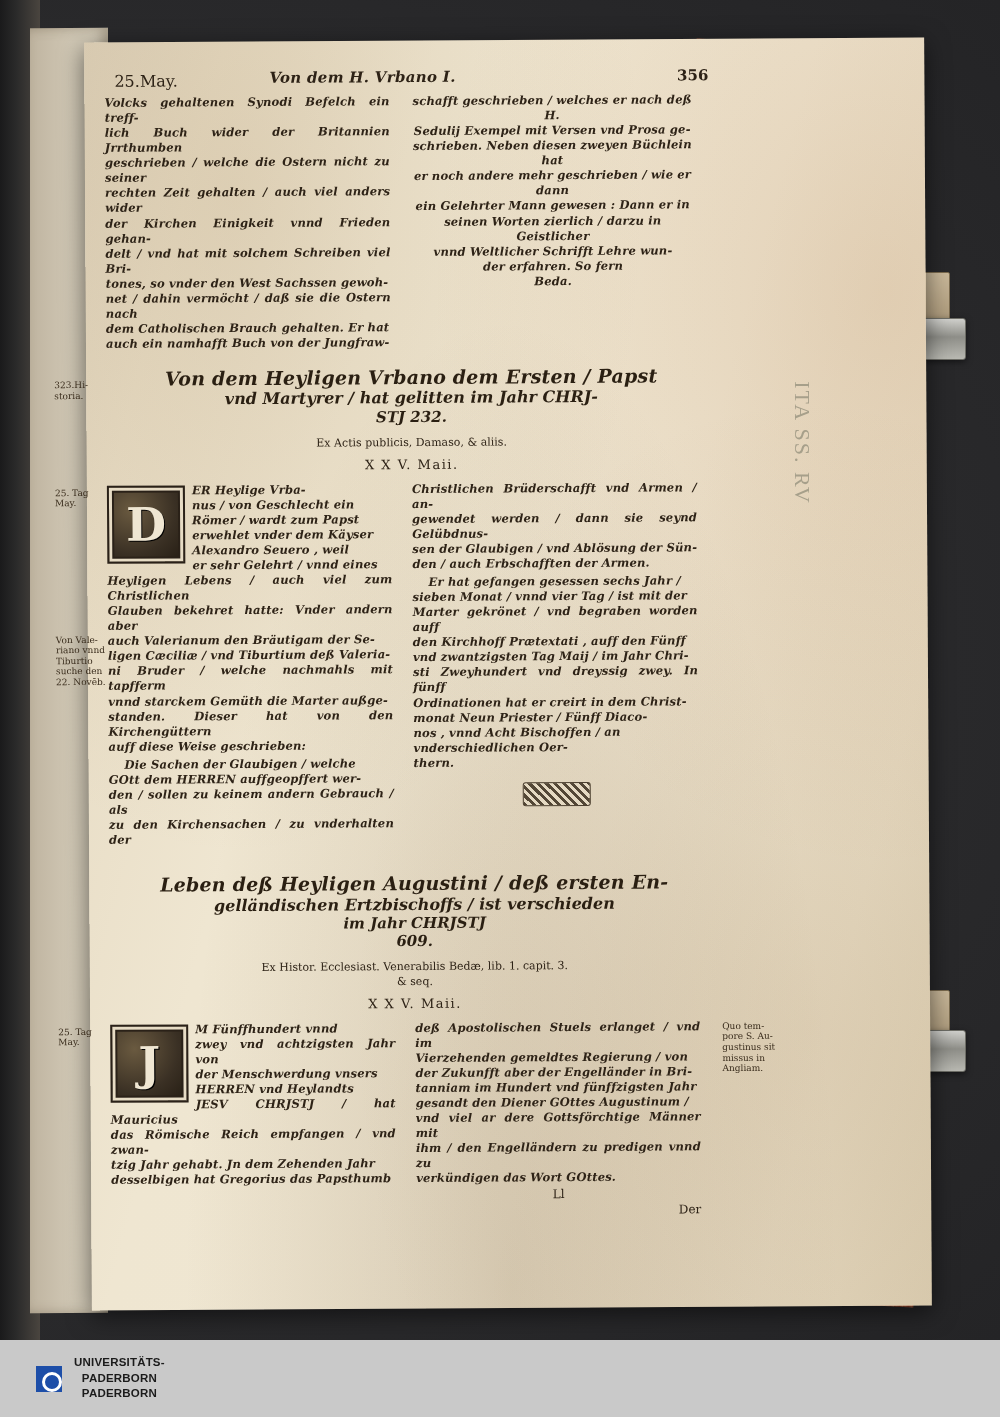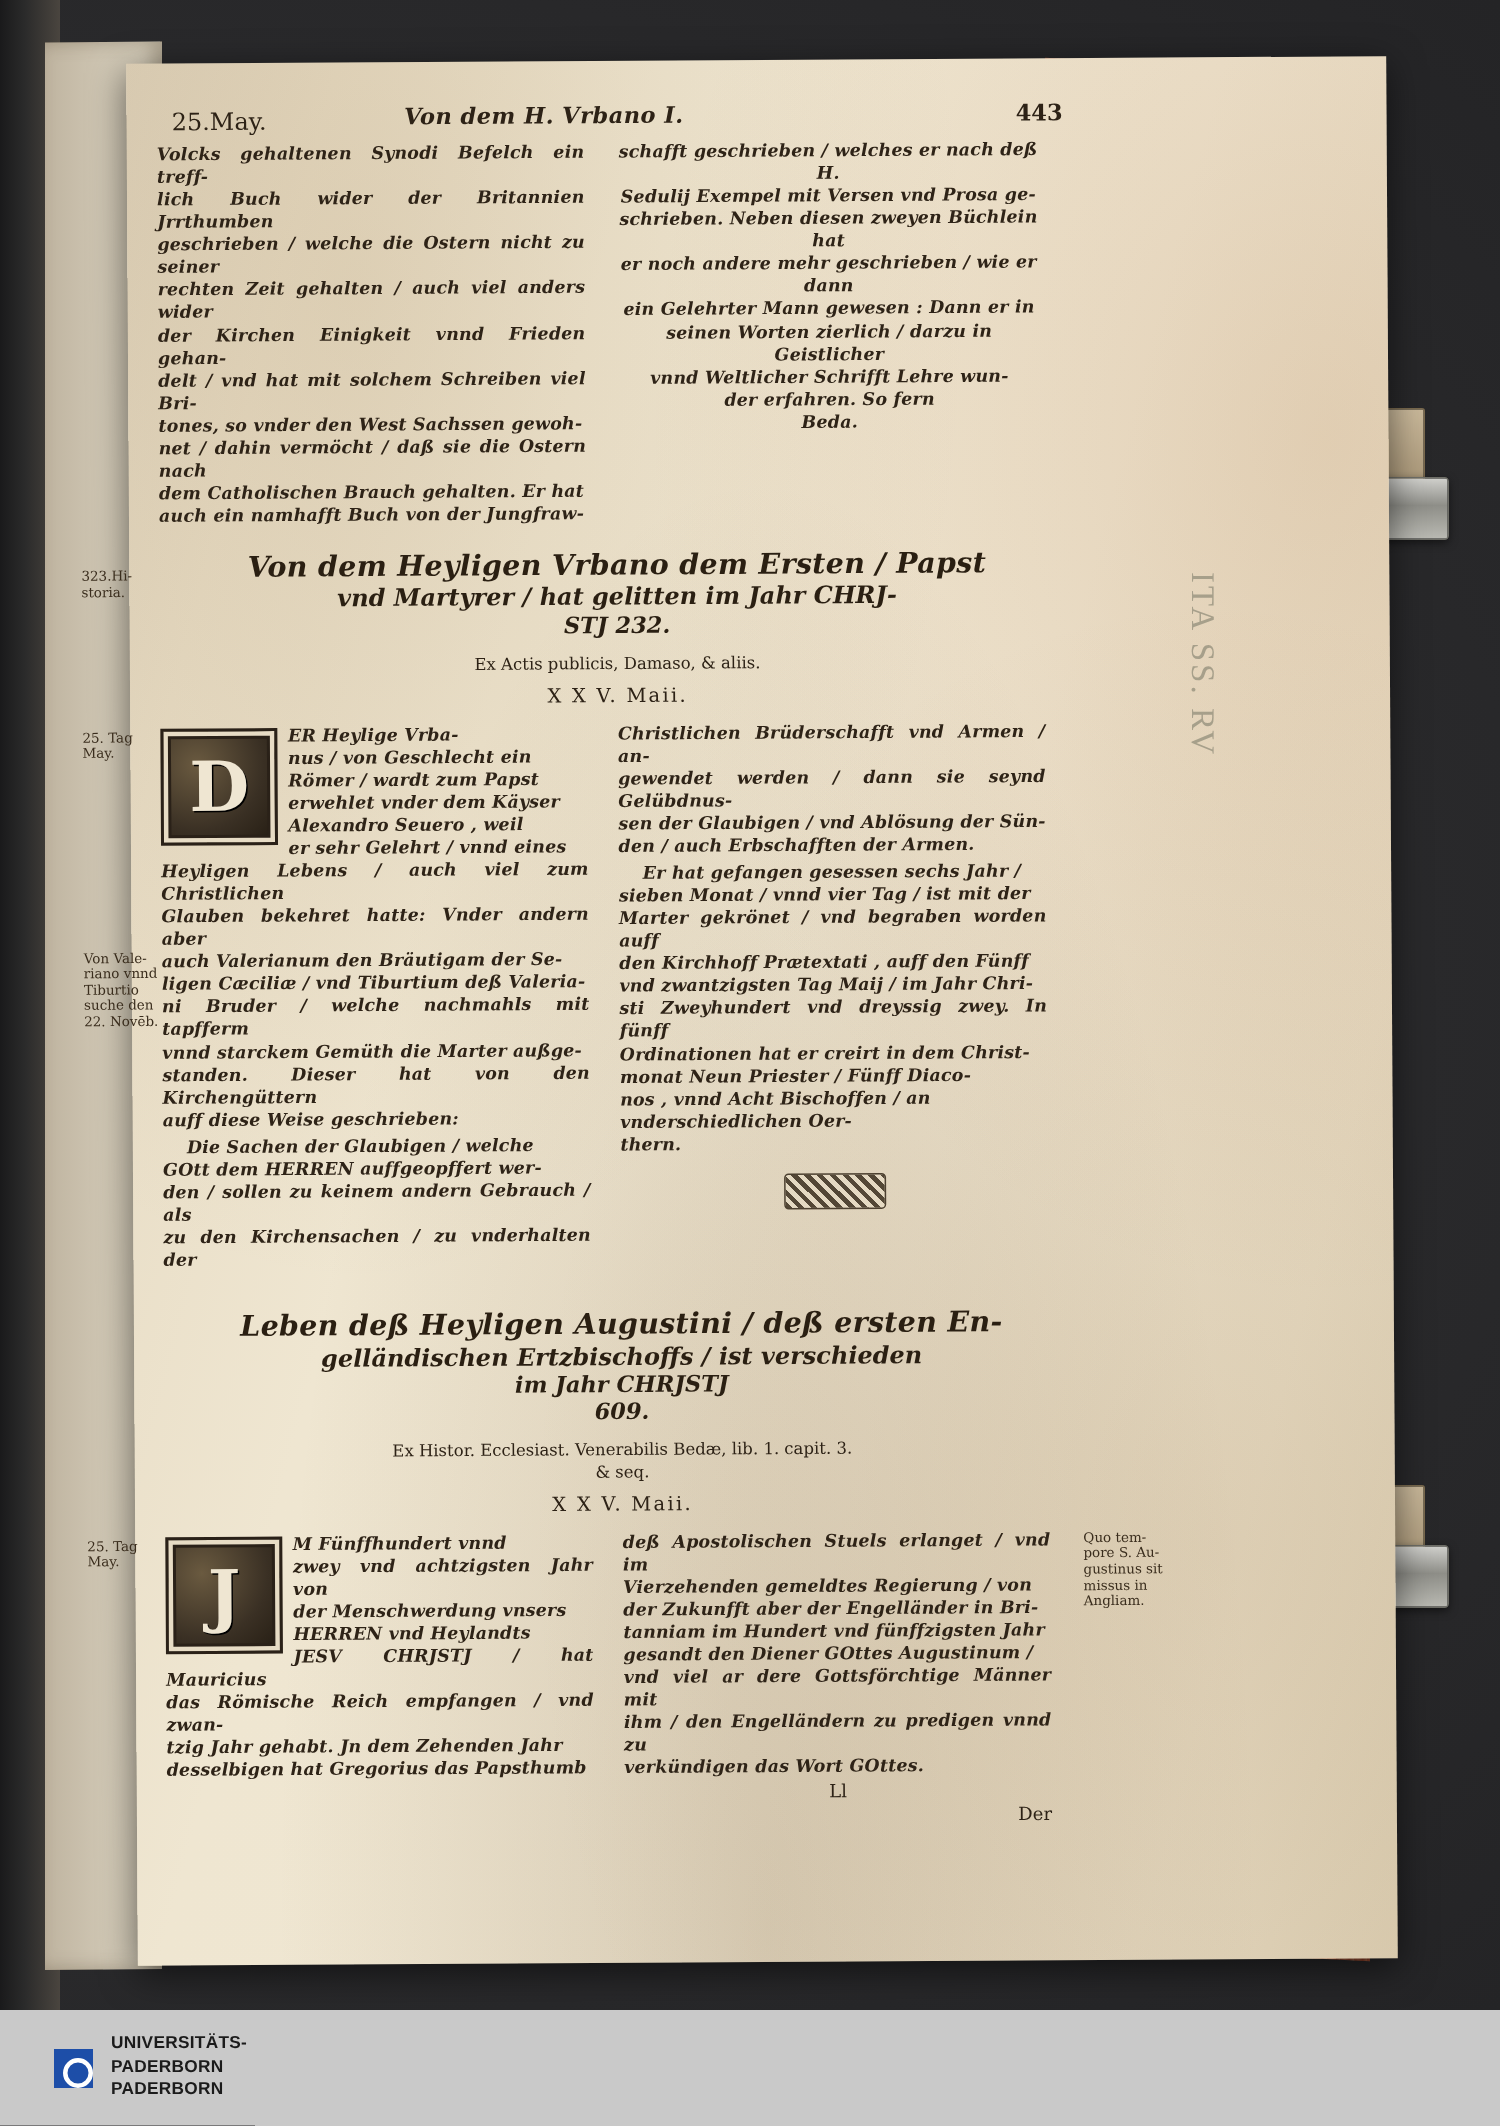--- a/index.html
+++ b/index.html
@@ -186,20 +186,21 @@
     position:relative;
   }
   .logo:after{
     content:"";position:absolute;left:6px;top:6px;width:14px;height:14px;
     border:3px solid #fff;border-radius:50%;
   }
   .libname{
     font-family:"Liberation Sans", sans-serif;
     font-size:11.5px;font-weight:bold;color:#1b1b1b;line-height:1.35;
     letter-spacing:.2px;
+    text-align:center;
   }
 </style>
 </head>
 <body>
 
 <div id="scan">
 
   <div class="gutter"></div>
   <div class="verso"></div>
 
@@ -213,21 +214,21 @@
 
   <div class="leaf"></div>
 
   <div class="stamp">ITA SS. RV</div>
 
   <div class="page">
 
     <div class="runhead">
       <div class="date">25.May.</div>
       <div class="title fraktur">Von dem H. Vrbano I.</div>
-      <div class="folio">443</div>
+      <div class="folio">356</div>
     </div>
 
     <div class="cols">
       <div class="col">
         <div class="blk fraktur" style="white-space:pre-line">Volcks gehaltenen Synodi Befelch ein treff-
 lich Buch wider der Britannien Jrrthumben
 geschrieben / welche die Ostern nicht zu seiner
 rechten Zeit gehalten / auch viel anders wider
 der Kirchen Einigkeit vnnd Frieden gehan-
 delt / vnd hat mit solchem Schreiben viel Bri-

